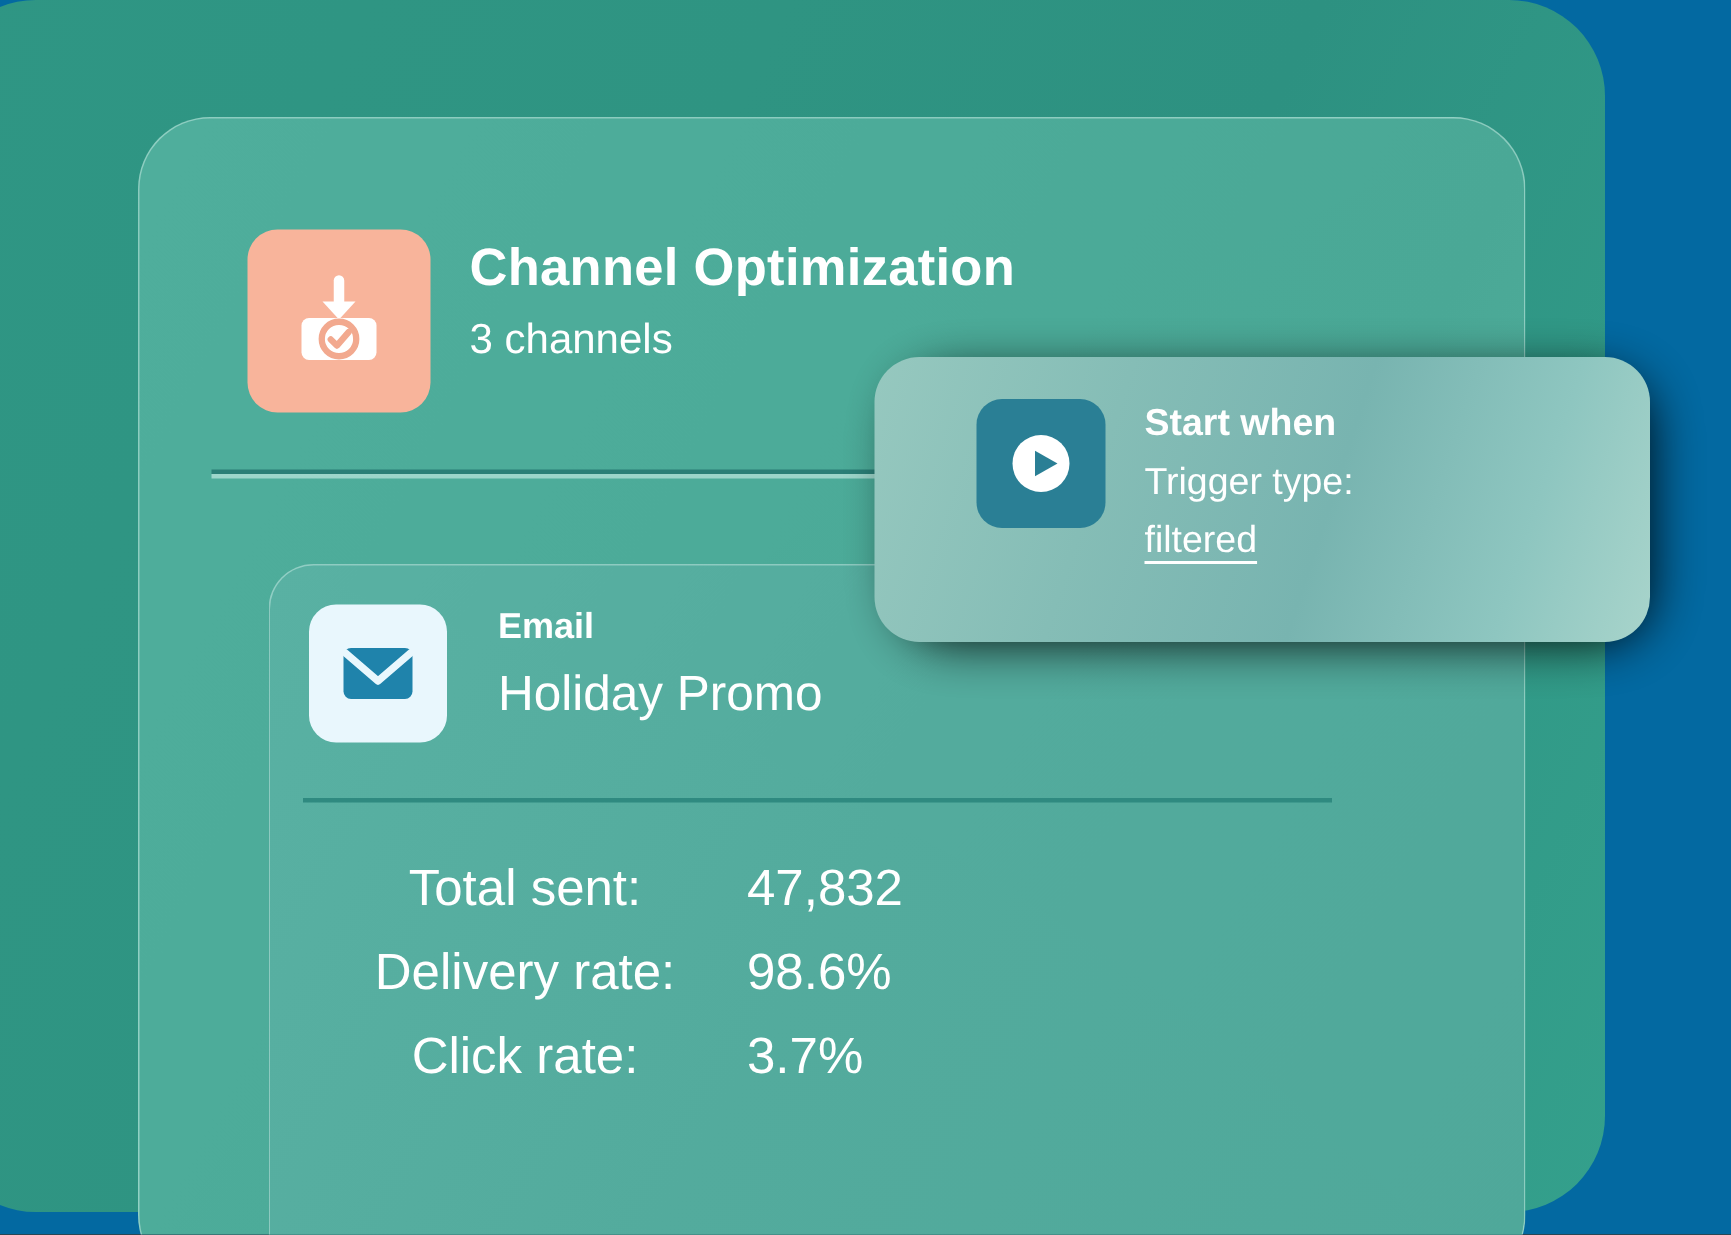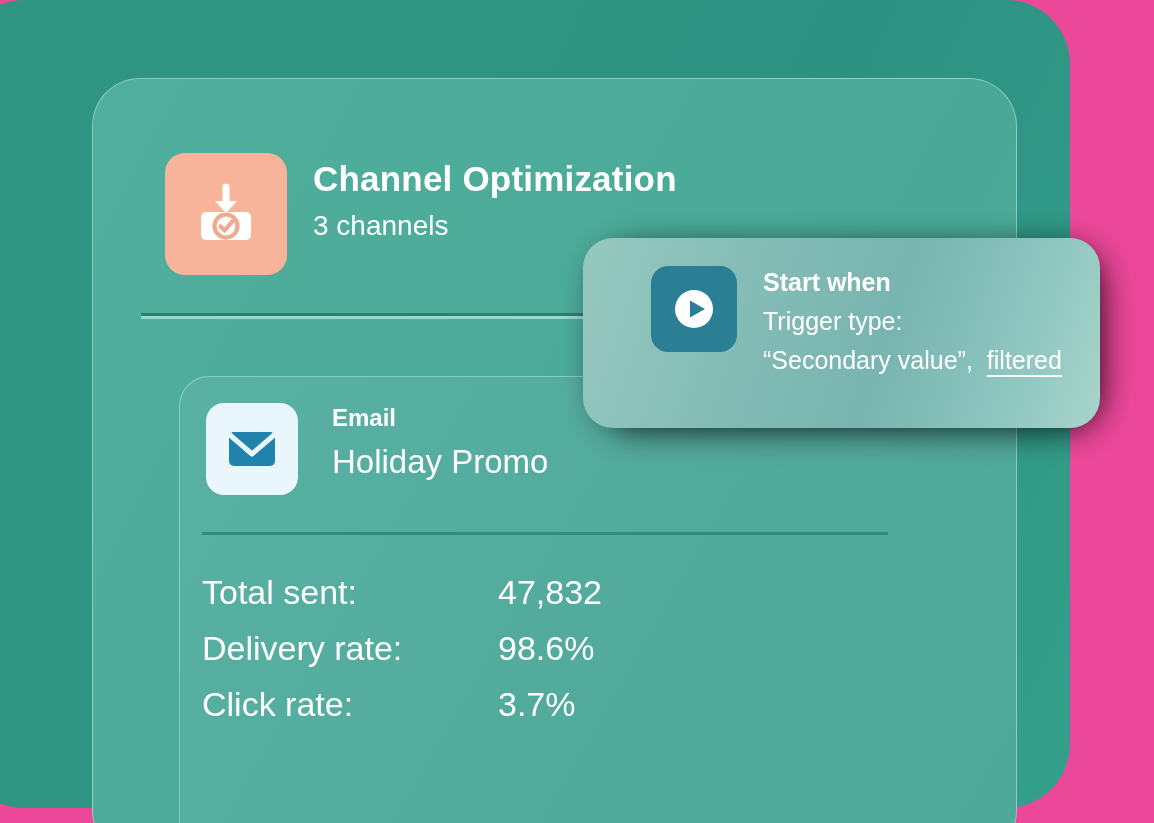--- a/index.html
+++ b/index.html
@@ -12,21 +12,21 @@
     height: 823px;
     overflow: hidden;
     font-family: "Liberation Sans", sans-serif;
     -webkit-font-smoothing: antialiased;
   }
 
   #stage {
     position: relative;
     width: 1154px;
     height: 823px;
-    background: #ec4899;
+    background: #0369a1;
   }
 
   
   .outer-panel {
     position: absolute;
     left: -40px;
     top: 0px;
     width: 1110px;
     height: 808px;
     border-radius: 64px;
@@ -165,20 +165,21 @@
     height: 3px;
     background: #2f8a80;
   }
 
   
   .stats-list {
     position: absolute;
     left: 22px;
     top: 196px;
     width: 480px;
+    text-align: center;
   }
 
   .stat-row {
     display: flex;
     align-items: baseline;
     height: 56px;
   }
 
   .stat-label {
     width: 296px;
@@ -338,20 +339,19 @@
       <div class="icon-tile play">
         <svg width="54" height="54" viewBox="0 0 54 54" aria-hidden="true">
           <circle cx="27" cy="27" r="19" fill="#ffffff"></circle>
           <path d="M23 18.5 L38 27 L23 35.5 Z" fill="#2a7f95"></path>
         </svg>
       </div>
       <div class="tooltip-text">
         <div class="tooltip-heading">Start when</div>
         <div class="tooltip-line">Trigger type:</div>
         <div class="tooltip-line tooltip-line-2">
-          <span>“Secondary value”,</span>
           <span class="tooltip-underlined">filtered</span>
         </div>
       </div>
     </div>
   </div>
 
 </div>
 
 </body></html>

